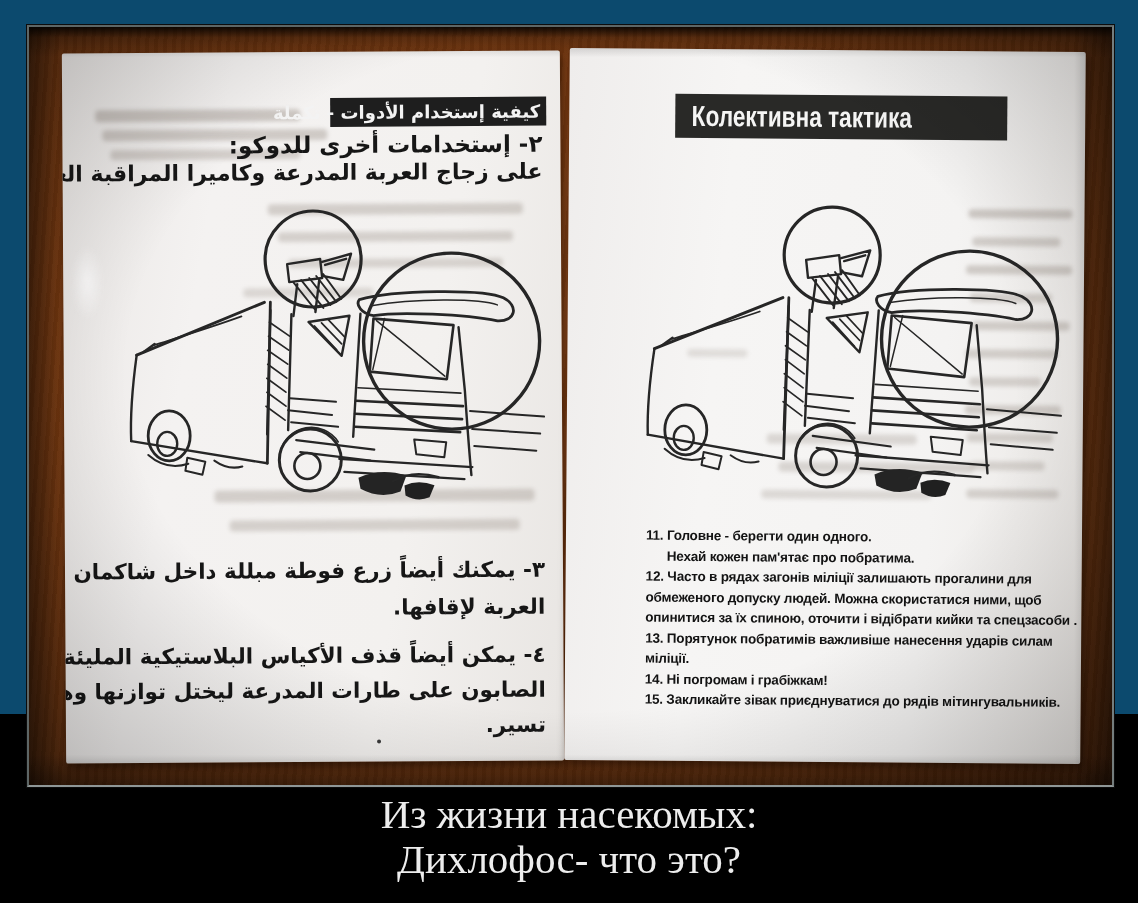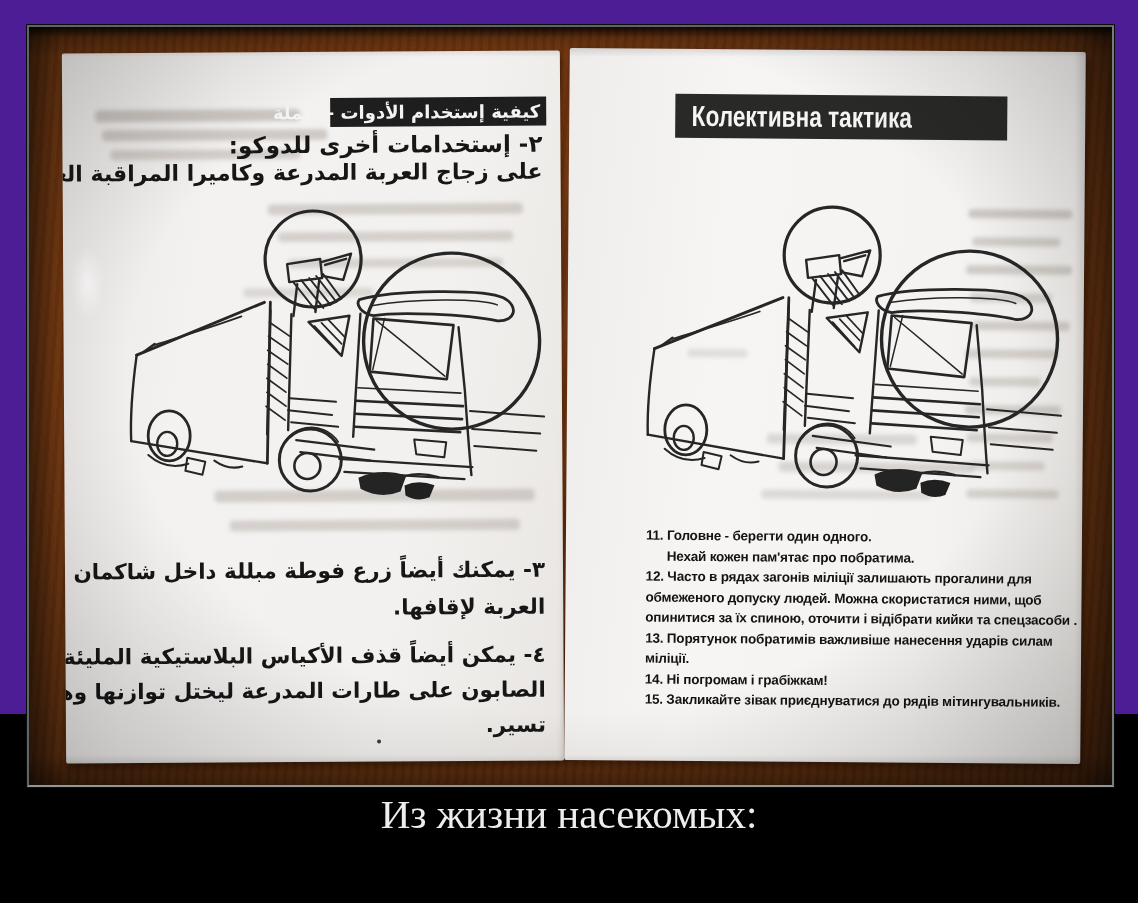--- a/index.html
+++ b/index.html
@@ -1,17 +1,17 @@
 <!DOCTYPE html>
 <html><head>
 <meta charset="utf-8">
 <style>
   html,body{margin:0;padding:0;background:#000;}
   body{width:1138px;height:903px;overflow:hidden;font-family:"DejaVu Sans",sans-serif;}
-  .stage{position:relative;width:1138px;height:714px;background:#4c1d95;}
+  .stage{position:relative;width:1138px;height:714px;background:#0c4a6e;}
 
   
   .photo{
     position:absolute;left:27px;top:25px;width:1083px;height:758px;
     border:2px solid #5d6666;border-bottom-color:#8f9797;border-right-color:#747d7d;
     background:
       repeating-linear-gradient(94deg, rgba(0,0,0,.05) 0 4px, rgba(255,255,255,.02) 4px 9px),
       radial-gradient(ellipse at 42% 42%, #8a4516 0%, #7b3b11 45%, #63300e 76%, #46220a 100%);
     box-shadow:0 0 0 1px #0c0c0c;
   }
@@ -220,15 +220,16 @@
         <div class="ghost" style="left: 200px; top: 384px; width: 150px; height: 10px; opacity: 0.28;"></div>
         <div class="ghost" style="left: 212px; top: 412px; width: 195px; height: 10px; opacity: 0.3;"></div>
         <div class="ghost" style="left: 195px; top: 440px; width: 170px; height: 9px; opacity: 0.26;"></div>
         <div class="ghost" style="left: 120px; top: 300px; width: 60px; height: 8px; opacity: 0.22;"></div>
       </div>
 
   </div>
 
   <div class="caption">
     <div>Из жизни насекомых:</div>
+    <div>Дихлофос- что это?</div>
   </div>
 
 </div>
 
 </body></html>

